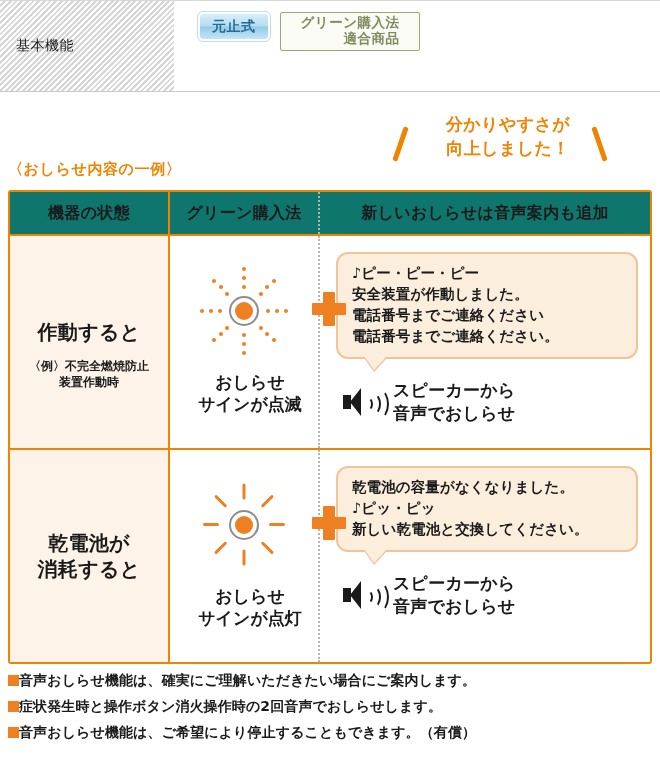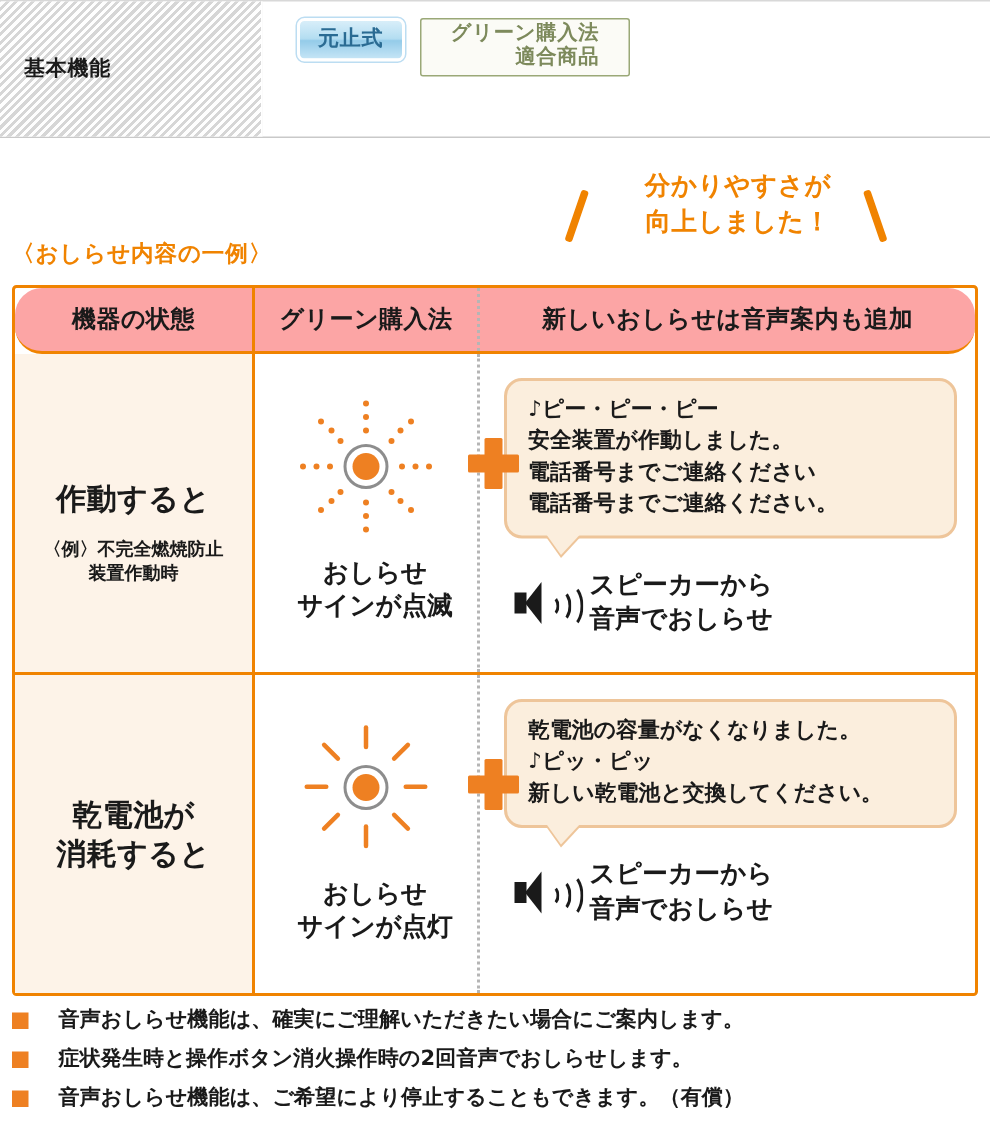--- a/index.html
+++ b/index.html
@@ -37,21 +37,21 @@
         rgba(210,210,210,0.85) 2px,
         rgba(210,210,210,0.85) 4px);
     display: flex;
     align-items: center;
     padding-left: 16px;
     box-sizing: border-box;
     border-right: 1px solid #ffffff;
   }
   .spec-label-cell span {
     font-size: 14px;
-    font-weight: bold;
+    font-weight: normal;
     color: #1a1a1a;
     letter-spacing: 0.5px;
   }
   .spec-badges {
     flex: 1;
     padding: 11px 0 0 23px;
     box-sizing: border-box;
   }
   .badge-row {
     display: flex;
@@ -105,21 +105,21 @@
     padding: 2px 20px 3px;
     font-size: 13.5px;
     text-align: right;
     display: inline-block;
     line-height: 1.18;
   }
 
   
   .callout {
     position: absolute;
-    left: 376px;
+    left: 392px;
     top: 112px;
     width: 225px;
     height: 56px;
   }
   .callout-text {
     position: absolute;
     left: 26px;
     top: 0;
     width: 180px;
     text-align: center;
@@ -157,24 +157,23 @@
     left: 8px;
     top: 190px;
     width: 644px;
     border: 2px solid #f08300;
     border-radius: 3px;
     box-sizing: border-box;
     background: #ffffff;
   }
   .thead-row {
     display: flex;
-    background: #fca5a5;
+    background: #0f766e;
     border-bottom: 2px solid #f08300;
     height: 42px;
-    border-radius: 18px;
   }
   .th {
     display: flex;
     align-items: center;
     justify-content: center;
     font-size: 16px;
     font-weight: bold;
     color: #1a1a1a;
     box-sizing: border-box;
     letter-spacing: 0.3px;
@@ -386,21 +385,21 @@
   
   .footnotes {
     position: absolute;
     left: 8px;
     top: 672px;
     width: 640px;
   }
   .footnote {
     display: flex;
     align-items: flex-start;
-    gap: 20px;
+    gap: 0;
     margin-bottom: 9px;
   }
   .fn-bullet {
     width: 11px; height: 11px;
     background: #ee8022;
     flex: none;
     margin-top: 3px;
   }
   .fn-text {
     font-size: 14px;

